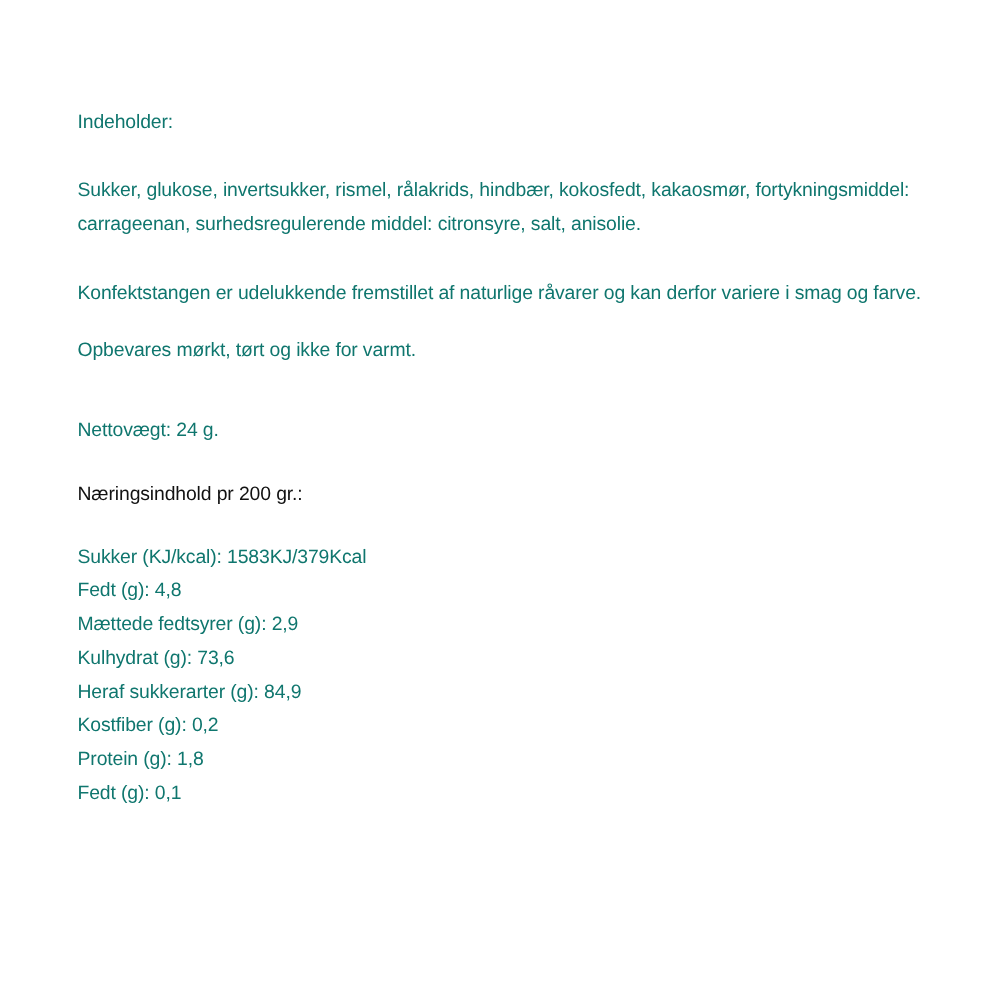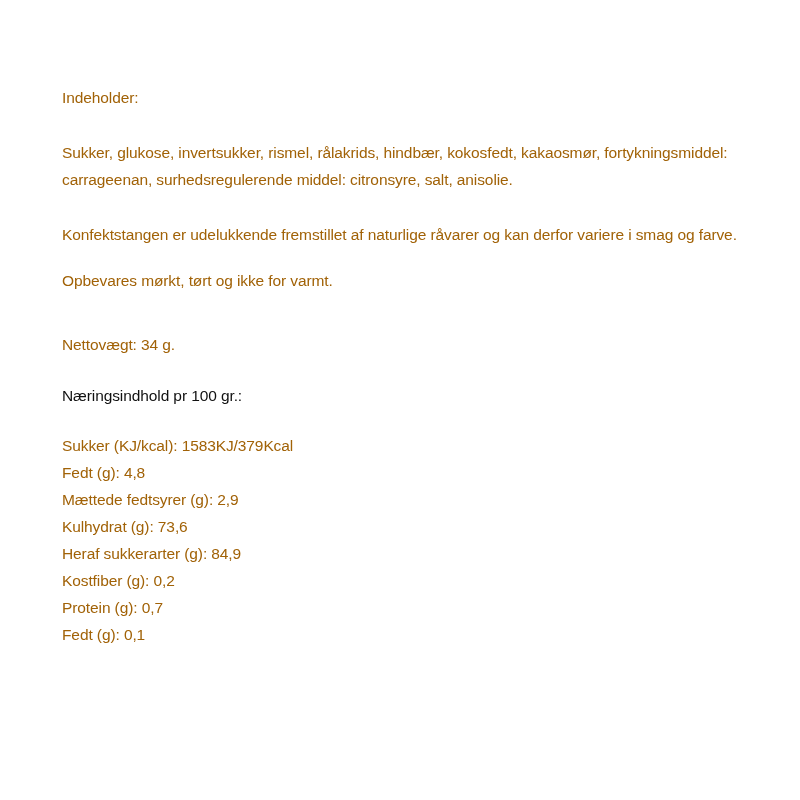--- a/index.html
+++ b/index.html
@@ -18,42 +18,42 @@
       position: absolute;
       left: 62px;
       top: 0;
       width: 720px;
     }
     .line {
       position: absolute;
       left: 0;
       white-space: nowrap;
       font-size: 15.5px;
-      color: #a16207;
+      color: #0f766e;
       letter-spacing: -0.1px;
     }
     .heading-dark {
       color: #111111;
     }
   </style>
 </head>
 <body>
 
 <div class="content">
   <div class="line" style="top:89px">Indeholder:</div>
   <div class="line" style="top:144px">Sukker, glukose, invertsukker, rismel, rålakrids, hindbær, kokosfedt, kakaosmør, fortykningsmiddel:</div>
   <div class="line" style="top:171px">carrageenan, surhedsregulerende middel: citronsyre, salt, anisolie.</div>
   <div class="line" style="top:226px">Konfektstangen er udelukkende fremstillet af naturlige råvarer og kan derfor variere i smag og farve.</div>
   <div class="line" style="top:272px">Opbevares mørkt, tørt og ikke for varmt.</div>
-  <div class="line" style="top:336px">Nettovægt: 34 g.</div>
-  <div class="line heading-dark" style="top:387px">Næringsindhold pr 100 gr.:</div>
+  <div class="line" style="top:336px">Nettovægt: 24 g.</div>
+  <div class="line heading-dark" style="top:387px">Næringsindhold pr 200 gr.:</div>
 
   <div>
     <div class="line" style="top:437px">Sukker (KJ/kcal): 1583KJ/379Kcal</div>
     <div class="line" style="top:464px">Fedt (g): 4,8</div>
     <div class="line" style="top:491px">Mættede fedtsyrer (g): 2,9</div>
     <div class="line" style="top:518px">Kulhydrat (g): 73,6</div>
     <div class="line" style="top:545px">Heraf sukkerarter (g): 84,9</div>
     <div class="line" style="top:572px">Kostfiber (g): 0,2</div>
-    <div class="line" style="top:599px">Protein (g): 0,7</div>
+    <div class="line" style="top:599px">Protein (g): 1,8</div>
     <div class="line" style="top:626px">Fedt (g): 0,1</div>
   </div>
 </div>
 
 </body></html>

